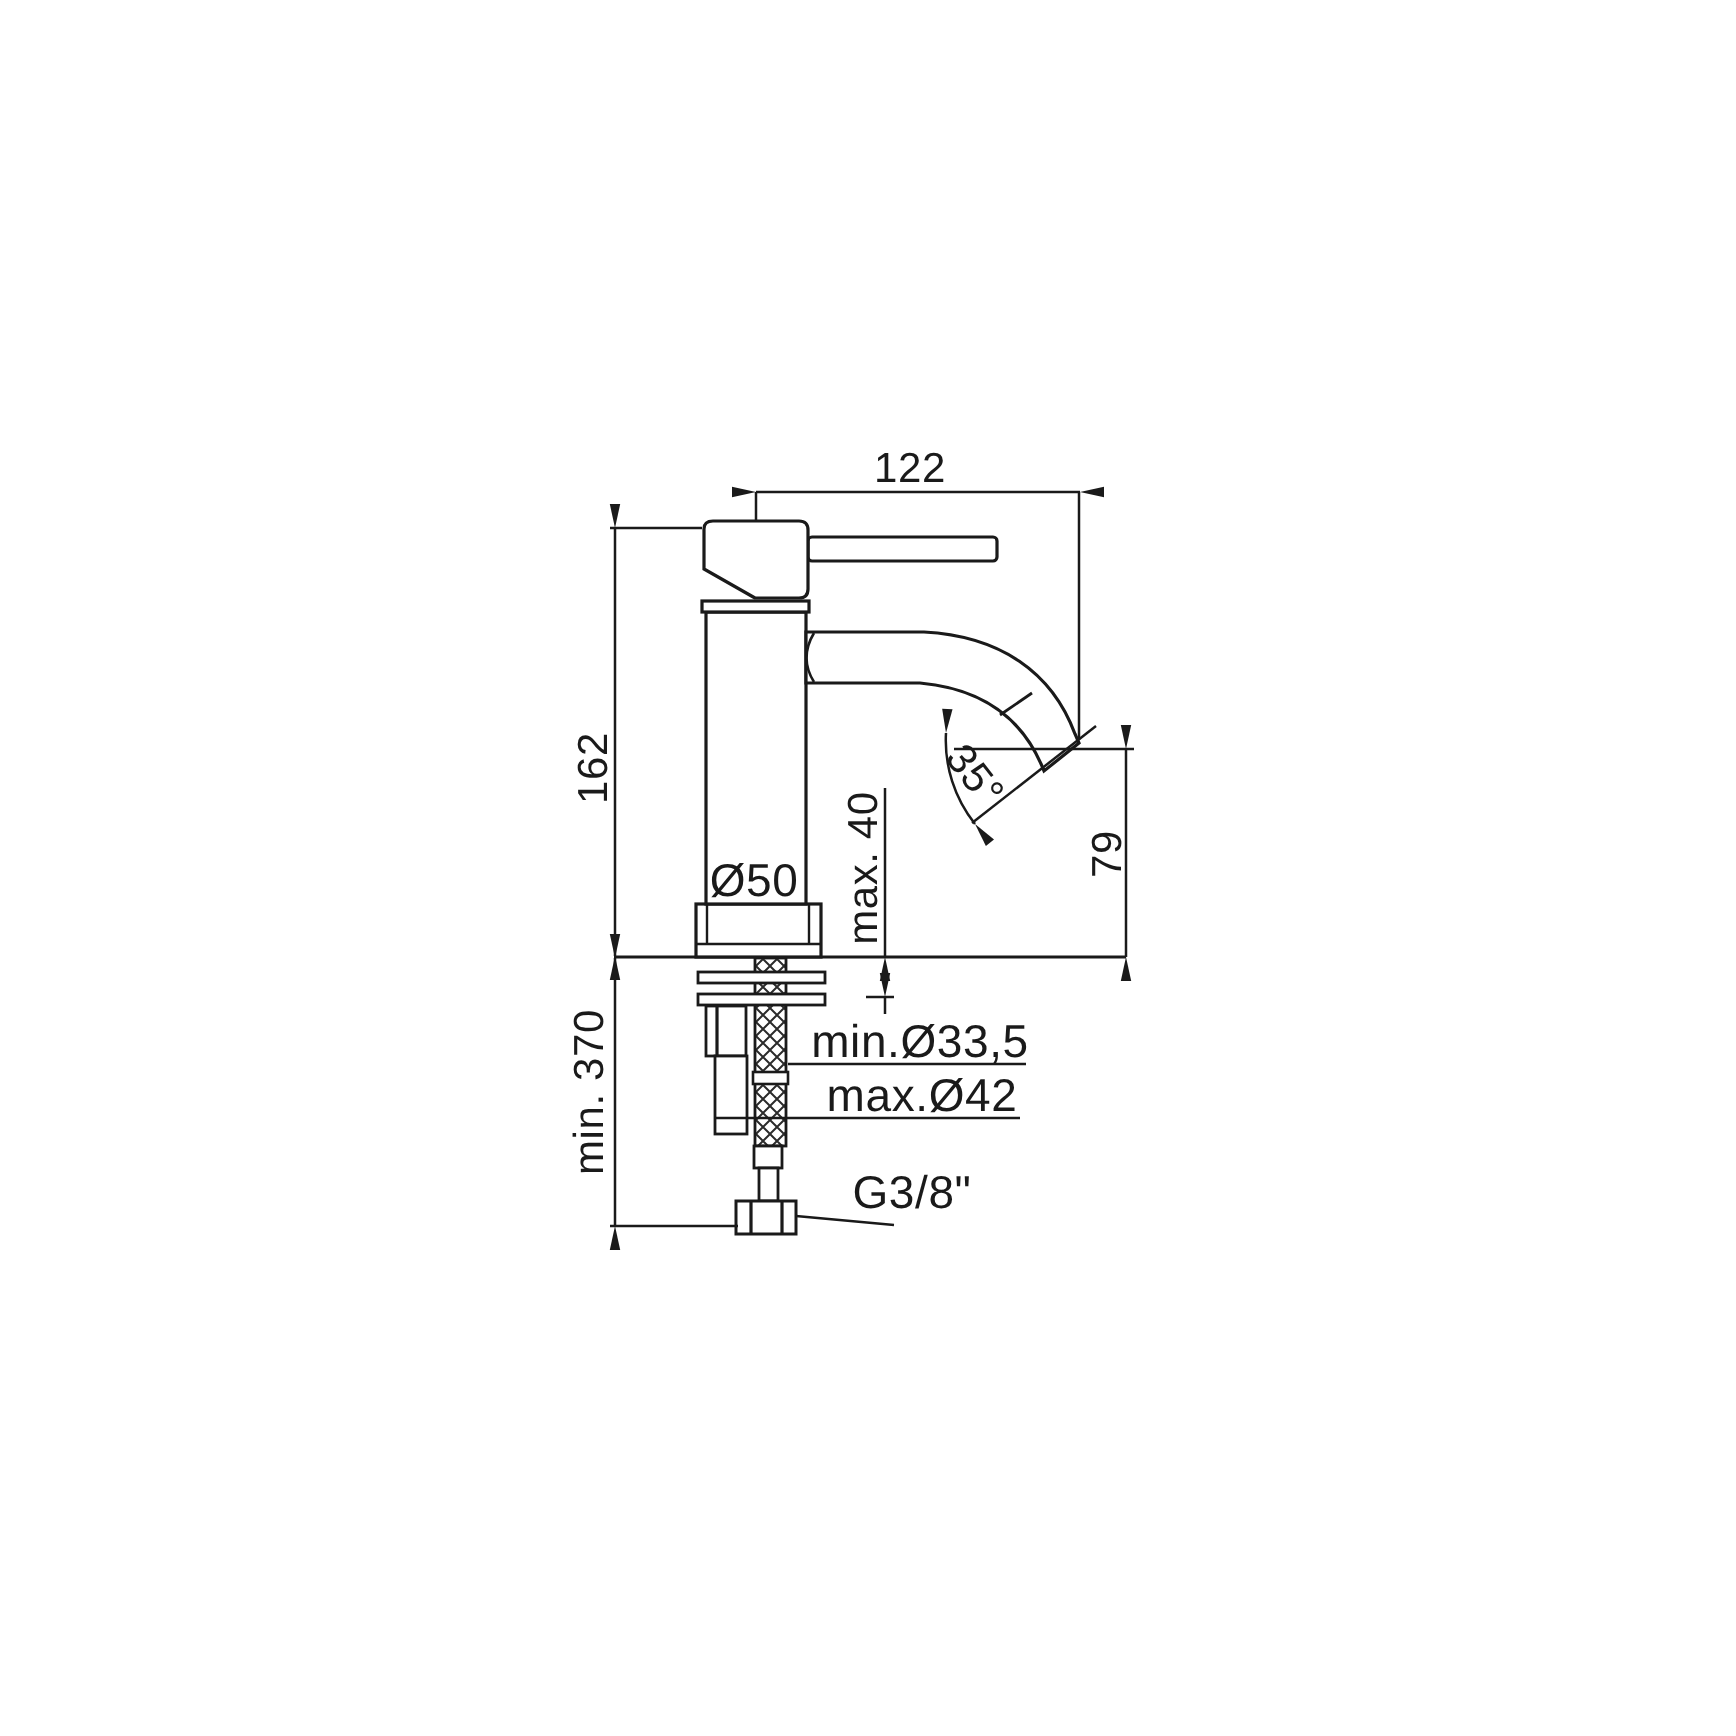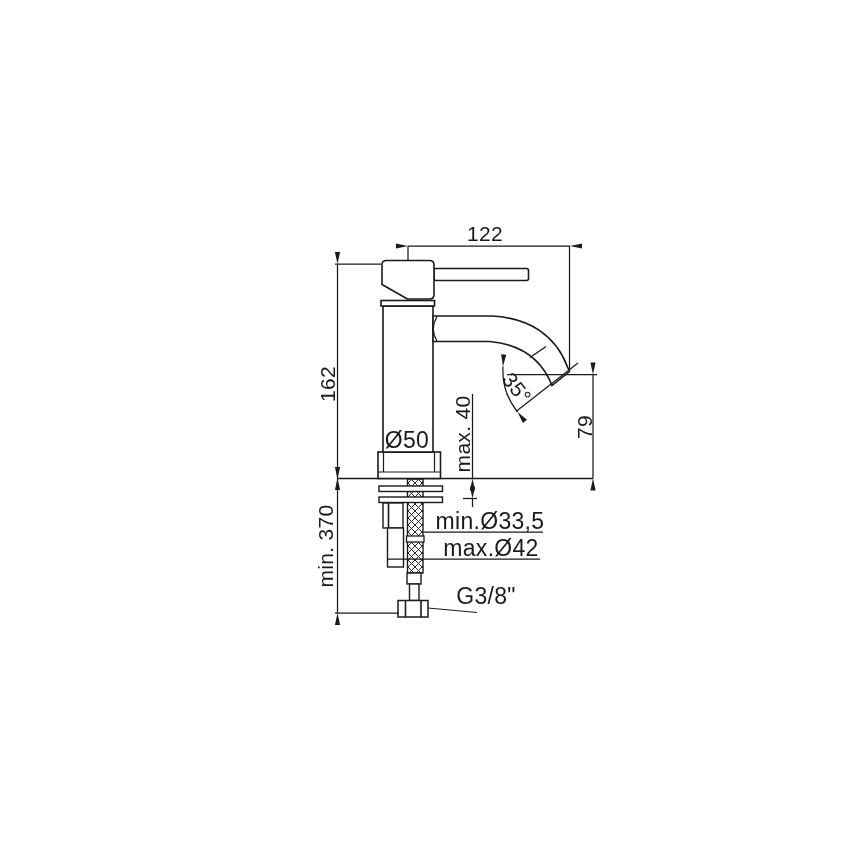--- a/index.html
+++ b/index.html
@@ -2,21 +2,20 @@
 <html><head>
 <meta charset="utf-8">
 <style>
   html,body{margin:0;padding:0;background:#ffffff;}
   .canvas{
     position:relative;
     width:688px;height:868px;
     background:#ffffff;
     overflow:hidden;
     font-family:"Liberation Sans", sans-serif;
-    padding-left:30px;
   }
   svg text{
     fill:#1a1a1a;
     font-family:"Liberation Sans", sans-serif;
     letter-spacing:0.3px;
   }
   .dim-text{font-size:21px;}
   .label-text{font-size:23px;}
 </style>
 </head>

